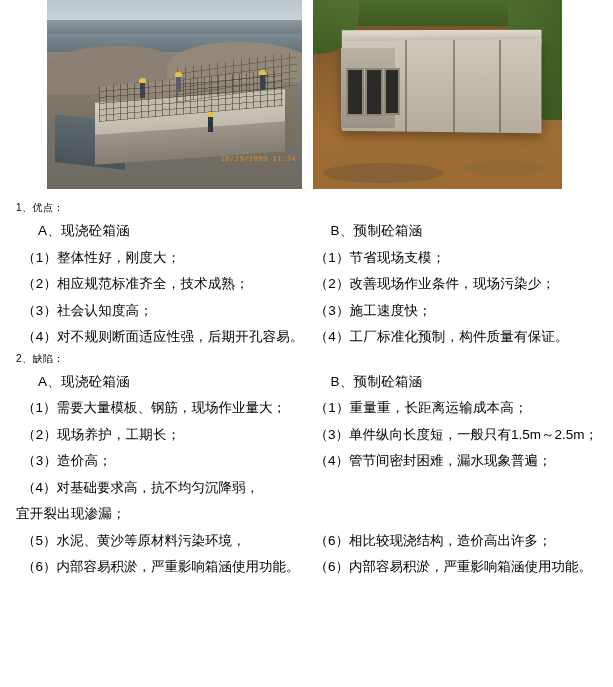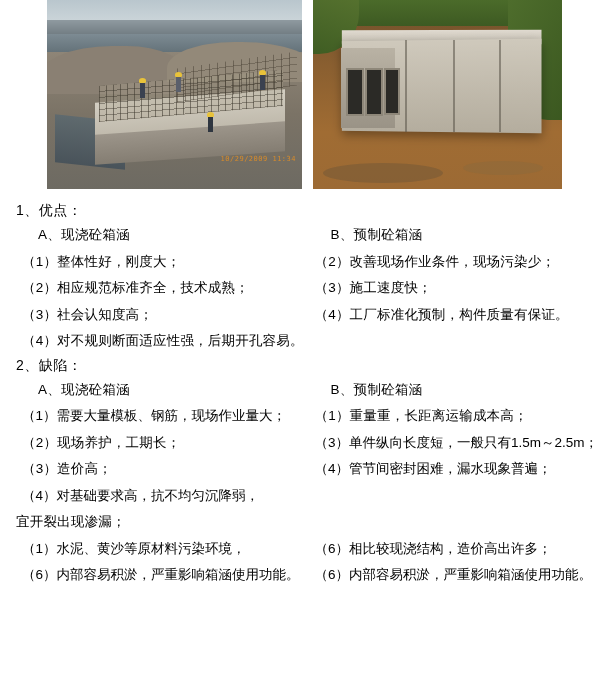--- a/index.html
+++ b/index.html
@@ -174,21 +174,21 @@
 
   
   .content {
     position: relative;
     padding: 0 8px;
     font-size: 13.5px;
     line-height: 1;
   }
   .section-title {
     margin: 10px 0 0 8px;
-    font-size: 14px;
+    font-size: 10px;
     letter-spacing: .5px;
   }
   .cols {
     display: flex;
     width: 100%;
   }
   .col {
     width: 50%;
     box-sizing: border-box;
   }
@@ -274,20 +274,21 @@
   <div class="cols">
     <div class="col col-left">
       <div class="sub-head">A、现浇砼箱涵</div>
       <div class="item">（1）整体性好，刚度大；</div>
       <div class="item">（2）相应规范标准齐全，技术成熟；</div>
       <div class="item">（3）社会认知度高；</div>
       <div class="item">（4）对不规则断面适应性强，后期开孔容易。</div>
     </div>
     <div class="col col-right">
       <div class="sub-head">B、预制砼箱涵</div>
+      <div class="item">（1）节省现场支模；</div>
       <div class="item">（2）改善现场作业条件，现场污染少；</div>
       <div class="item">（3）施工速度快；</div>
       <div class="item">（4）工厂标准化预制，构件质量有保证。</div>
     </div>
   </div>
 
   <div class="section-title">2、缺陷：</div>
 
   <div class="cols">
     <div class="col col-left">
@@ -302,21 +303,21 @@
       <div class="item">（1）重量重，长距离运输成本高；</div>
       <div class="item tight">（3）单件纵向长度短，一般只有1.5m～2.5m；</div>
       <div class="item tight">（4）管节间密封困难，漏水现象普遍；</div>
     </div>
   </div>
 
   <div class="fullline">宜开裂出现渗漏；</div>
 
   <div class="cols">
     <div class="col col-left">
-      <div class="item tight">（1）水泥、黄沙等原材料污染环境，</div>
+      <div class="item tight">（5）水泥、黄沙等原材料污染环境，</div>
       <div class="item tight">（6）内部容易积淤，严重影响箱涵使用功能。</div>
     </div>
     <div class="col col-right">
       <div class="item tight">（6）相比较现浇结构，造价高出许多；</div>
       <div class="item tight">（6）内部容易积淤，严重影响箱涵使用功能。</div>
     </div>
   </div>
 
 </div>
 

